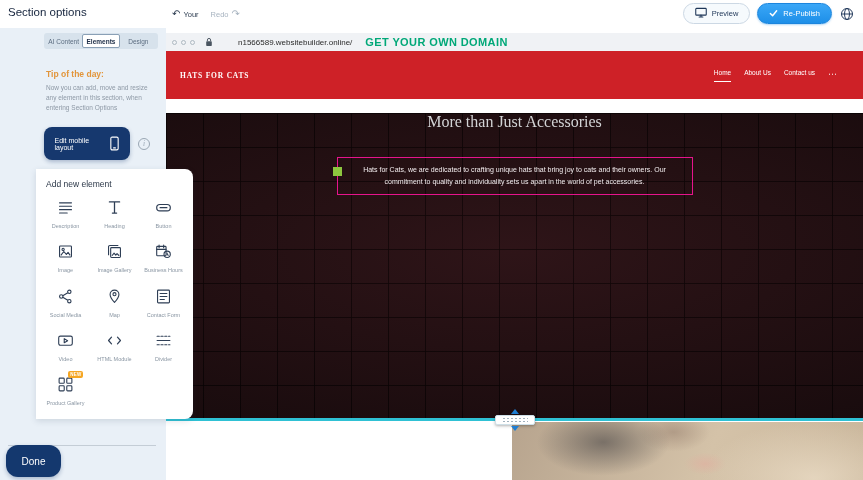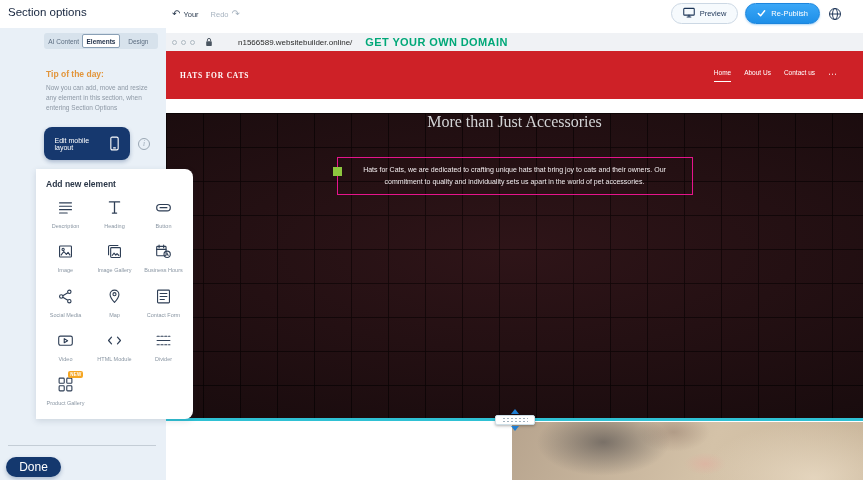--- a/index.html
+++ b/index.html
@@ -11,46 +11,46 @@
   }
 
   
   .topbar { position:absolute; left:0; top:0; width:863px; height:28px; background:#fff; z-index:10; }
   .topbar-title { position:absolute; left:8px; top:6px; font-size:11.5px; font-weight:normal; color:#15243d; }
   .undo-redo { position:absolute; left:172px; top:0; height:28px; display:flex; align-items:center; }
   .ur-btn { display:flex; align-items:center; gap:3px; font-size:7.5px; cursor:pointer; }
   .undo-btn { color:#2c3c50; }
   .redo-btn { color:#a8b4c0; margin-left:12px; }
   .ur-ico { font-size:10px; line-height:1; }
-  .topbar-right { position:absolute; right:20px; top:3px; display:flex; align-items:center; gap:7px; }
+  .topbar-right { position:absolute; right:8px; top:3px; display:flex; align-items:center; gap:7px; }
   .pill-btn { height:21px; border-radius:11px; display:flex; align-items:center; gap:5px; font-size:7.5px; padding:0 11px; cursor:pointer; }
   .preview-btn { border:1px solid #ccd8e4; background:#f6fafd; color:#1d3557; }
   .republish-btn { background:linear-gradient(#3aa7f7,#1e8fe8); color:#fff; border:1px solid #1b85dd; box-shadow:0 1px 2px rgba(30,143,232,.35); }
   .globe-wrap { width:16px; height:16px; display:flex; align-items:center; justify-content:center; cursor:pointer; }
 
   
   .sidebar { position:absolute; left:0; top:28px; width:166px; height:452px; background:#e9f0f7; z-index:5;padding-left:36px; }
   .seg-tabs { margin:5px 8px 0 8px; height:16px; background:#d7e2ec; border-radius:3px; display:flex; padding:1px; }
   .seg-tab { flex:1; display:flex; align-items:center; justify-content:center; font-size:6.5px; color:#5c6d80; border-radius:2px; cursor:pointer; border:1px solid transparent; }
   .seg-tab.active { background:#fff; color:#22324b; font-weight:bold; border:1px solid #8aa0b6; }
   .tip { margin:20px 10px 0 10px; }
   .tip-title { font-size:8.5px; font-weight:bold; color:#e2953a; margin-bottom:4px; }
   .tip-body { font-size:6.5px; color:#8d98a5; line-height:1.5; }
   .edit-row { display:flex; align-items:center; gap:8px; margin:15px 8px 0 8px; }
   .edit-mobile-btn { width:86px; height:33px; border-radius:8px; background:#16386e; color:#fff; display:flex; align-items:center; justify-content:center; gap:6px; font-size:7px; cursor:pointer; box-shadow:0 2px 4px rgba(22,56,110,.3); }
   .info-circle { width:12px; height:12px; border-radius:50%; border:1px solid #9aa7b4; color:#9aa7b4; font-size:7.5px; font-family:"Liberation Serif", serif; font-style:italic; display:flex; align-items:center; justify-content:center; cursor:pointer; }
   .add-card { margin-top:9px; width:157px; background:#fff; border-radius:0 8px 8px 0; box-shadow:0 2px 6px rgba(40,60,90,.15); padding:10px 6px 12px 6px; }
-  .add-title { font-size:8.5px; font-weight:bold; color:#2a3647; margin:0 0 10px 4px; }
+  .add-title { font-size:8.5px; font-weight:normal; color:#2a3647; margin:0 0 10px 4px; }
   .grid { display:grid; grid-template-columns:repeat(3,1fr); row-gap:13px; column-gap:2px; }
   .grid-item { display:flex; flex-direction:column; align-items:center; position:relative; cursor:pointer; }
   .grid-item svg { width:17px; height:17px; }
   .grid-label { font-size:5.5px; color:#8a96a3; text-align:center; margin-top:3px; line-height:1.3; max-width:42px; }
   .new-badge { position:absolute; top:-5px; left:56%; background:#f5a623; color:#fff; font-size:4.5px; font-weight:bold; padding:1px 2px; border-radius:2px; letter-spacing:.2px; }
   .sidebar-divider { position:absolute; bottom:34px; left:8px; right:10px; height:1px; background:#c4cdd6; }
-  .done-btn { position:absolute; bottom:3px; left:6px; width:55px; height:20px; border-radius:12px; background:#14386e; color:#fff; font-size:12px; display:flex; align-items:center; justify-content:center; cursor:pointer; box-shadow:0 2px 4px rgba(20,56,110,.3); }
+  .done-btn { position:absolute; bottom:3px; left:6px; width:55px; height:32px; border-radius:12px; background:#14386e; color:#fff; font-size:10px; display:flex; align-items:center; justify-content:center; cursor:pointer; box-shadow:0 2px 4px rgba(20,56,110,.3); }
 
   
   .main { position:absolute; left:166px; top:28px; width:697px; height:452px; background:#fff; }
   .browser-bar { position:absolute; top:5px; left:0; width:100%; height:18px; background:#f0f2f5; display:flex; align-items:center; padding:0 6px; gap:4px; }
   .win-dot { width:5px; height:5px; border-radius:50%; border:1px solid #aeb9c2; flex:0 0 auto; }
   .lock-wrap { margin-left:6px; display:flex; align-items:center; }
   .url-text { font-size:8px; color:#2b2b2b; margin-left:21px; }
   .domain-cta { font-size:11px; font-weight:bold; color:#00a878; letter-spacing:.4px; margin-left:9px; cursor:pointer; }
 
   .site { position:absolute; top:23px; left:0; width:697px; height:429px; overflow:hidden; }

